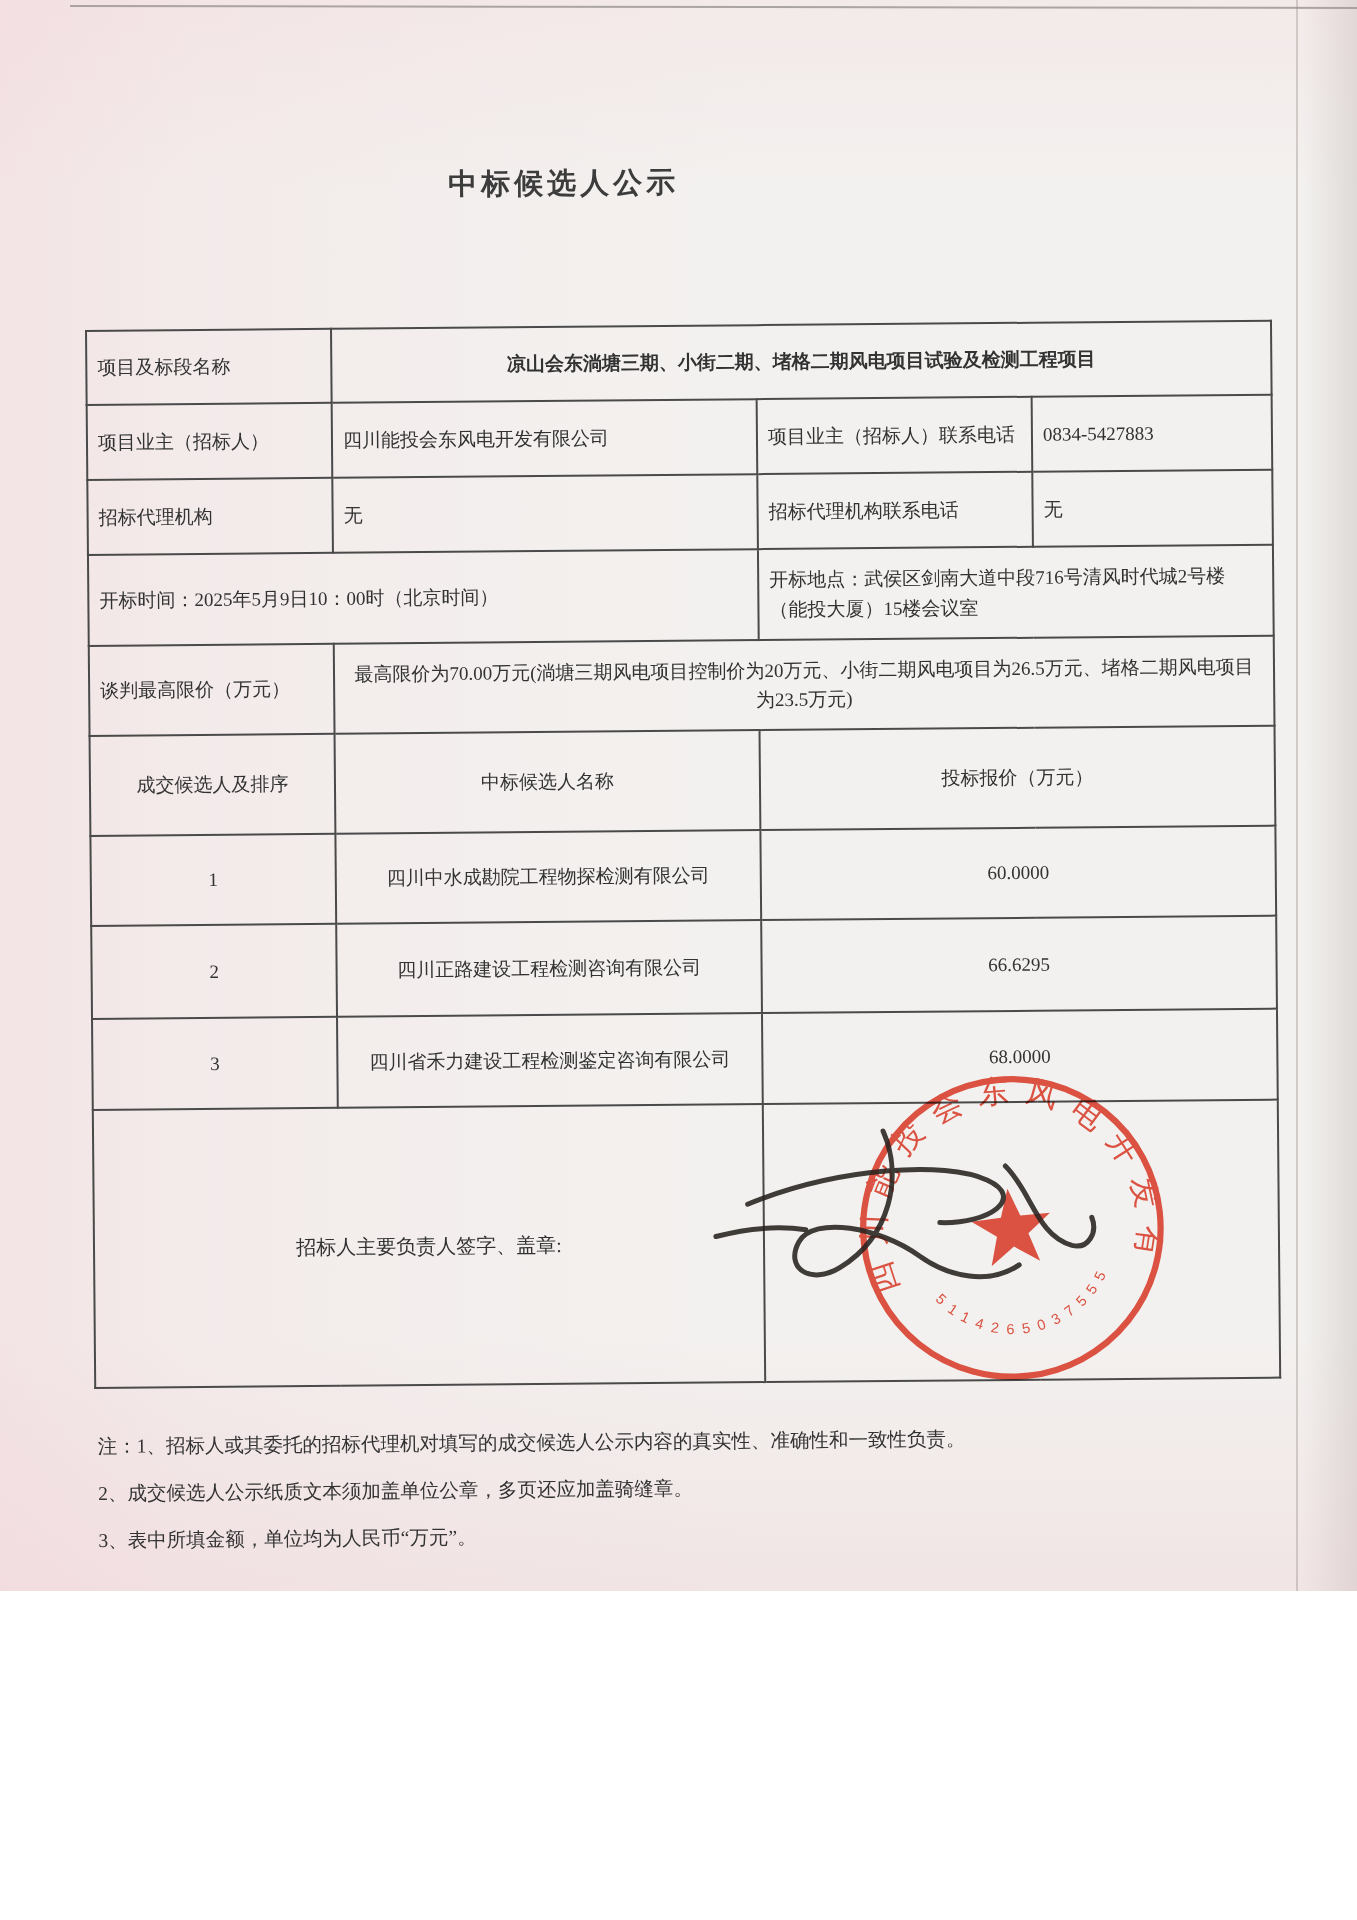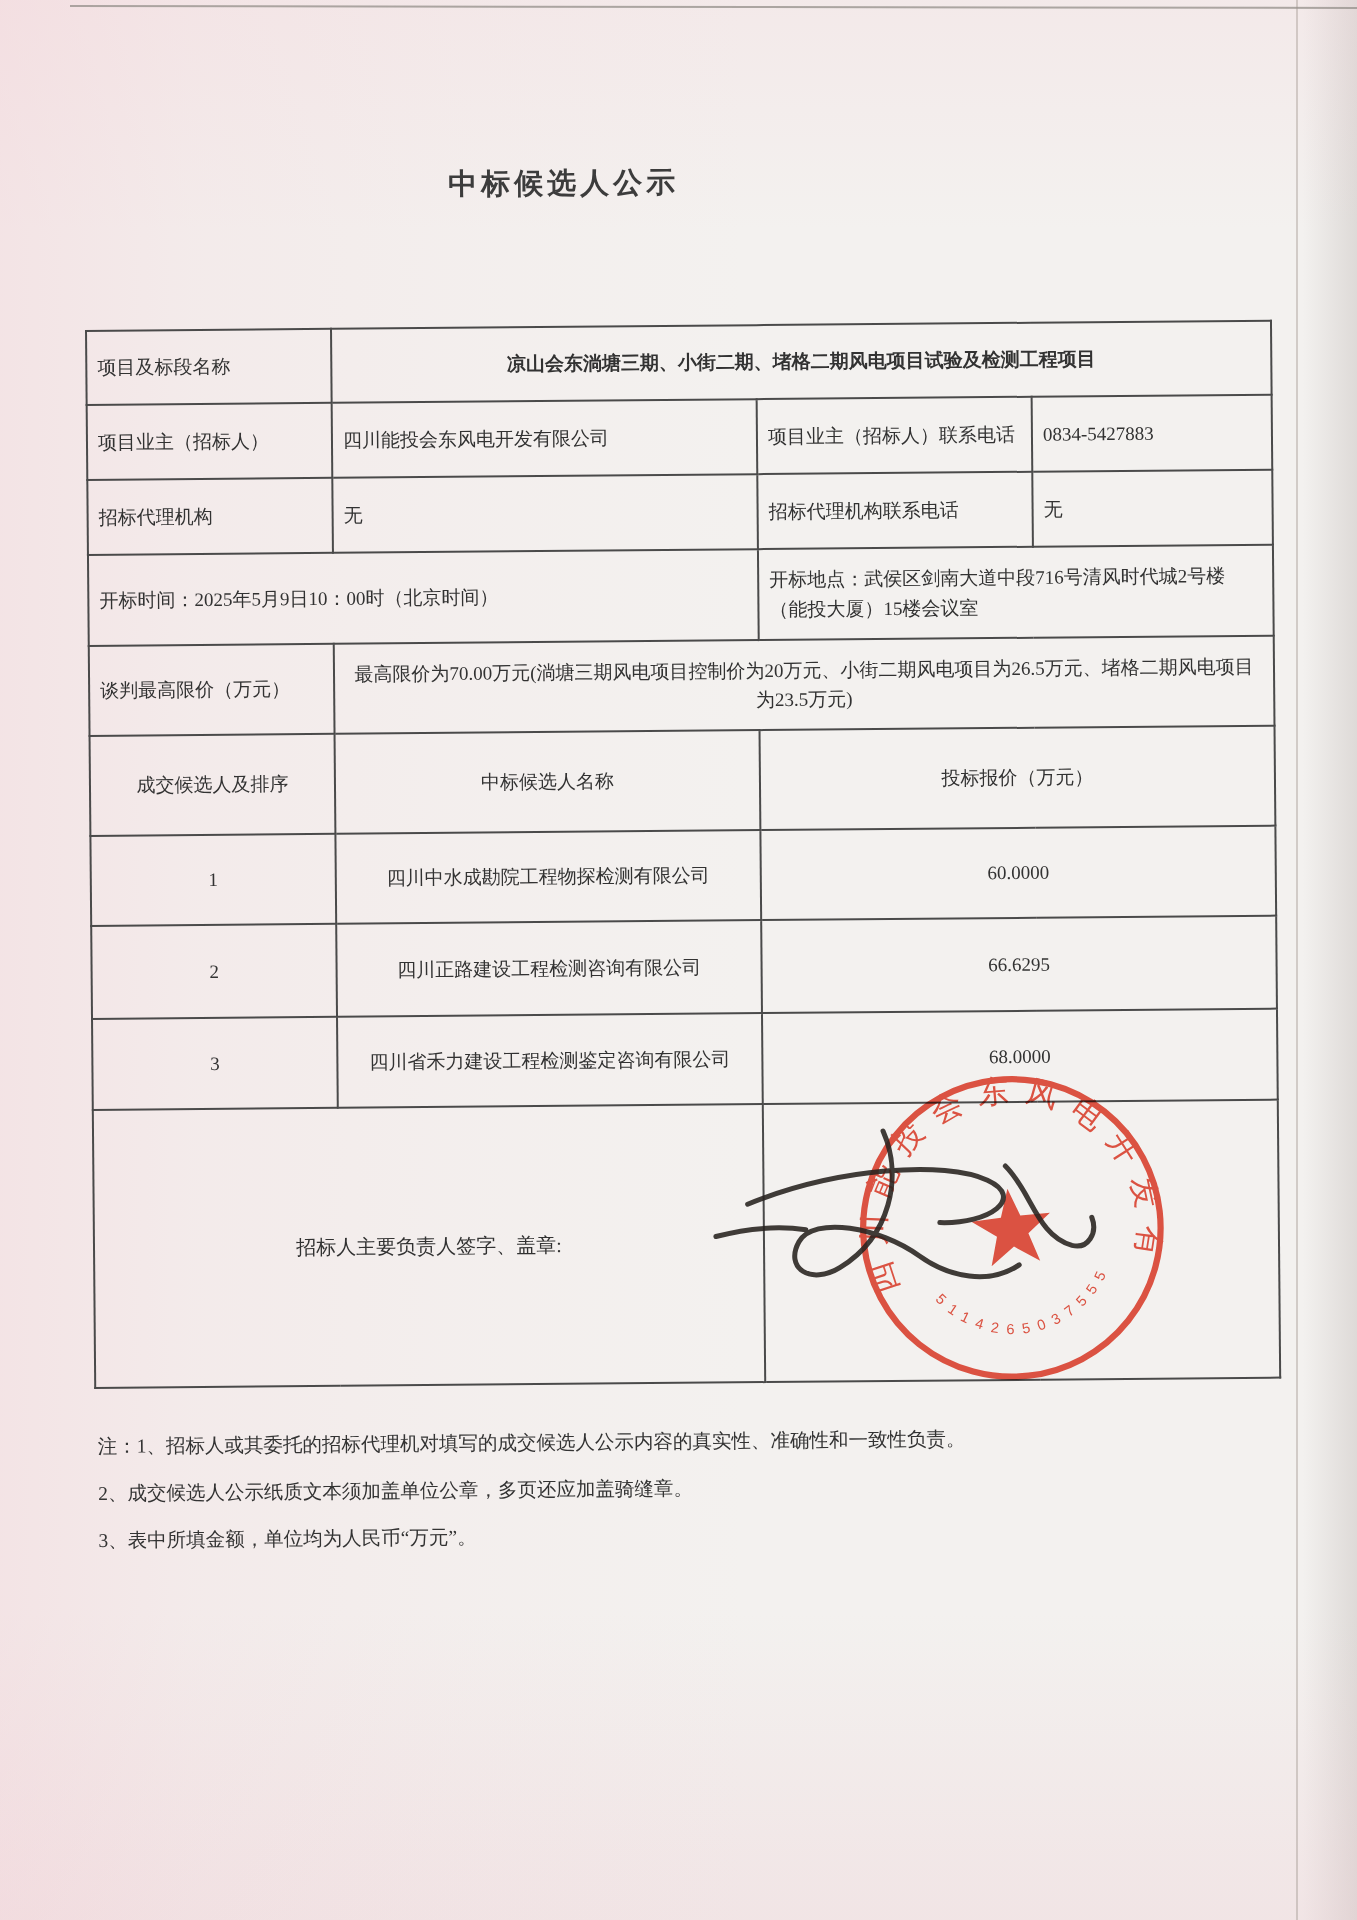--- a/index.html
+++ b/index.html
@@ -1,18 +1,18 @@
 <!DOCTYPE html>
 <html lang="zh"><head>
 <meta charset="utf-8">
 <style>
   html,body{margin:0;padding:0;}
   .page{
     position:relative;
-    width:1357px;height:1920px;
+    width:1357px;height:1591px;
     overflow:hidden;
     background-color:#f3f1ef;
     background-image:
       linear-gradient(90deg, rgba(243,206,213,.38) 0%, rgba(243,206,213,.18) 14%, rgba(243,206,213,.07) 34%, rgba(243,206,213,0) 55%),
       linear-gradient(180deg, rgba(243,206,213,.22) 0%, rgba(243,206,213,0) 12%),
       linear-gradient(0deg, rgba(236,196,204,.28) 0%, rgba(236,196,204,0) 16%),
       linear-gradient(270deg, rgba(125,113,108,.18) 0%, rgba(125,113,108,0) 4%);
     font-family:"Liberation Serif", serif;
     color:#2e2e2e;
   }

